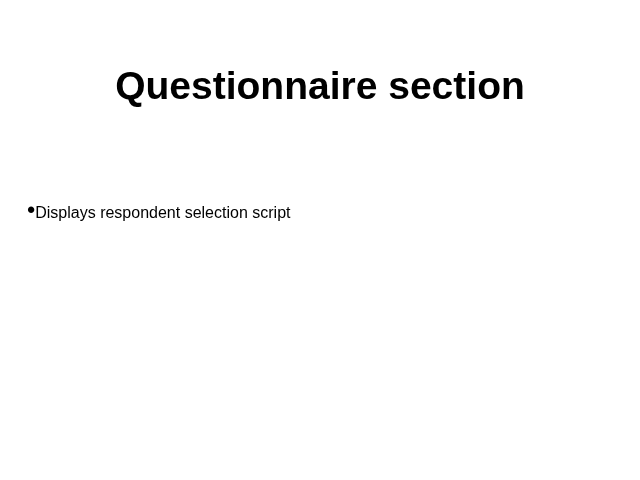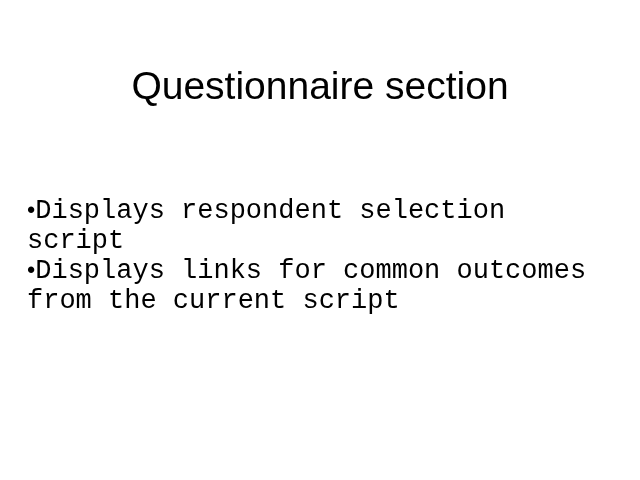--- a/index.html
+++ b/index.html
@@ -25,21 +25,21 @@
   }
 
   
   .slide-title {
     position: absolute;
     left: 0;
     top: 38px;
     width: 640px;
     text-align: center;
     font-size: 39px;
-    font-weight: normal;
+    font-weight: bold;
     line-height: 44px;
     letter-spacing: 0px;
     color: #000000;
     white-space: nowrap;
   }
 
   
   .slide-body {
     position: absolute;
     left: 27px;
@@ -62,36 +62,34 @@
     text-indent: 0;
     word-spacing: 0px;
   }
 
   .bullet-item .bullet-glyph {
     font-size: 23.5px;
     line-height: 29px;
   }
 
   .bullet-item .bullet-text {
-    font-size: 27px;
+    font-size: 16px;
     line-height: 29px;
-    font-family: Liberation Mono, monospace;
   }
 </style>
 </head>
 <body>
 
 <div class="slide">
 
   <h1 class="slide-title">Questionnaire section</h1>
 
   <div class="slide-body">
     <ul class="bullet-list">
 
       <li class="bullet-item"><span class="bullet-glyph">•</span><span class="bullet-text">Displays respondent selection script</span></li>
 
-      <li class="bullet-item"><span class="bullet-glyph">•</span><span class="bullet-text">Displays links for common outcomes from the current script</span></li>
 
 
     </ul>
   </div>
 
 </div>
 
 </body></html>

